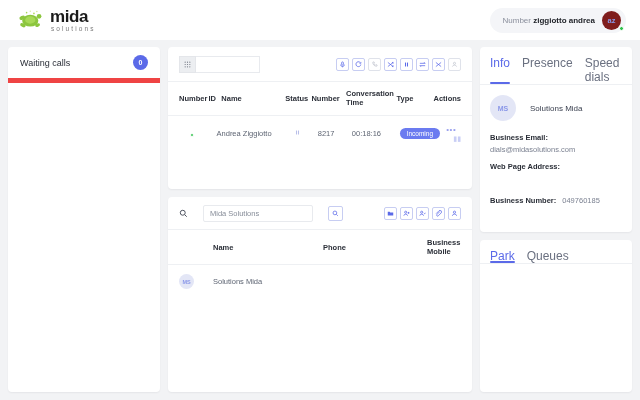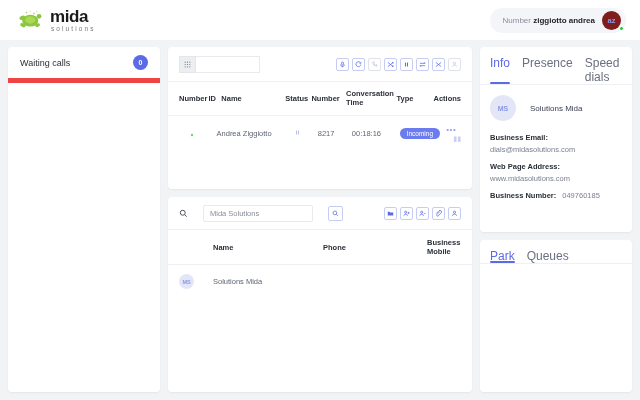--- a/index.html
+++ b/index.html
@@ -159,21 +159,21 @@
   .info-av {
     width: 26px; height: 26px; border-radius: 50%; background: #e3e6f6;
     color: #8a97e8; font-size: 7px; display: flex; align-items: center; justify-content: center;
     font-weight: 600;
   }
   .info-name { font-size: 8px; color: #3b4150; }
   .info-label { font-size: 7.5px; color: #2b2f38; font-weight: 700; margin-top: 8px; }
   .info-val { font-size: 7.5px; color: #7b8191; margin-top: 3px; }
   .info-inline { display: flex; gap: 6px; align-items: baseline; margin-top: 8px; }
   .info-inline .info-label { margin-top: 0; }
-  .info-inline .info-val { margin-top: 0; }
+  .info-inline .info-val { margin-top: 17px; }
 
   .park-card { flex: 1; display: flex; flex-direction: column; }
 </style>
 </head>
 <body>
 
 <div class="app">
 
   <div class="header">
     <div class="logo-wrap">
@@ -454,21 +454,20 @@
           <div class="info-id">
             <span class="info-av">MS</span>
             <span class="info-name">Solutions Mida</span>
           </div>
           <div>
             <div class="info-label">Business Email:</div>
             <div class="info-val">dials@midasolutions.com</div>
           </div>
           <div>
             <div class="info-label">Web Page Address:</div>
-            <div class="info-val">www.midasolutions.com</div>
           </div>
           <div class="info-inline">
             <span class="info-label">Business Number:</span>
             <span class="info-val">049760185</span>
           </div>
         </div>
       </div>
 
       <div class="card park-card">
         <div class="tabs">

